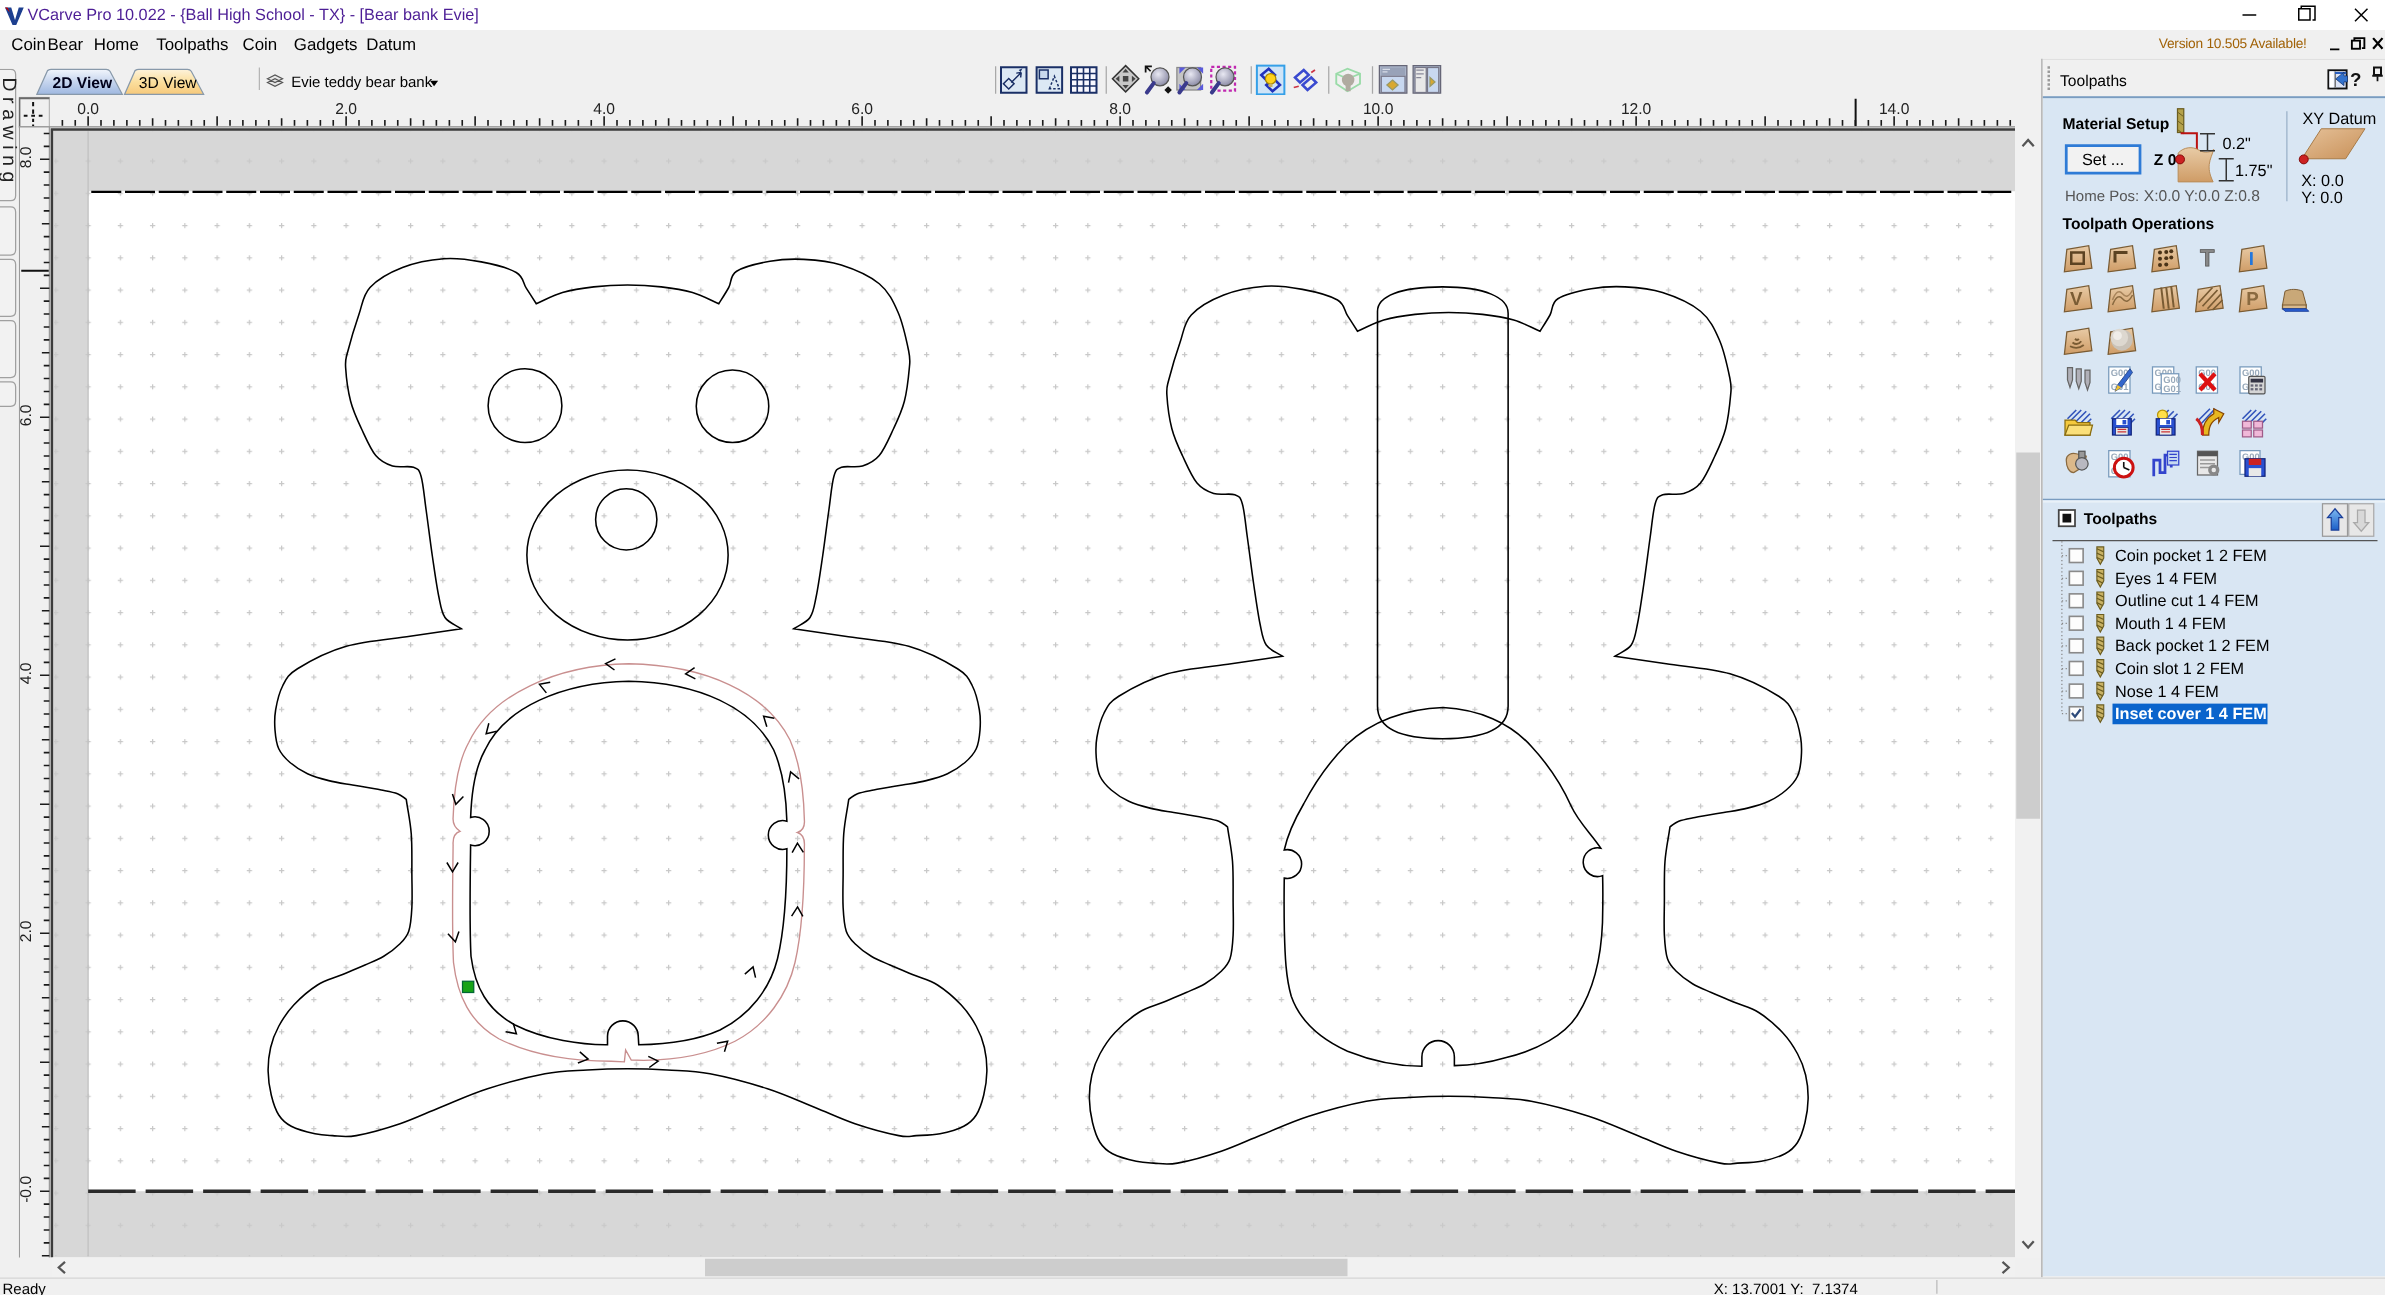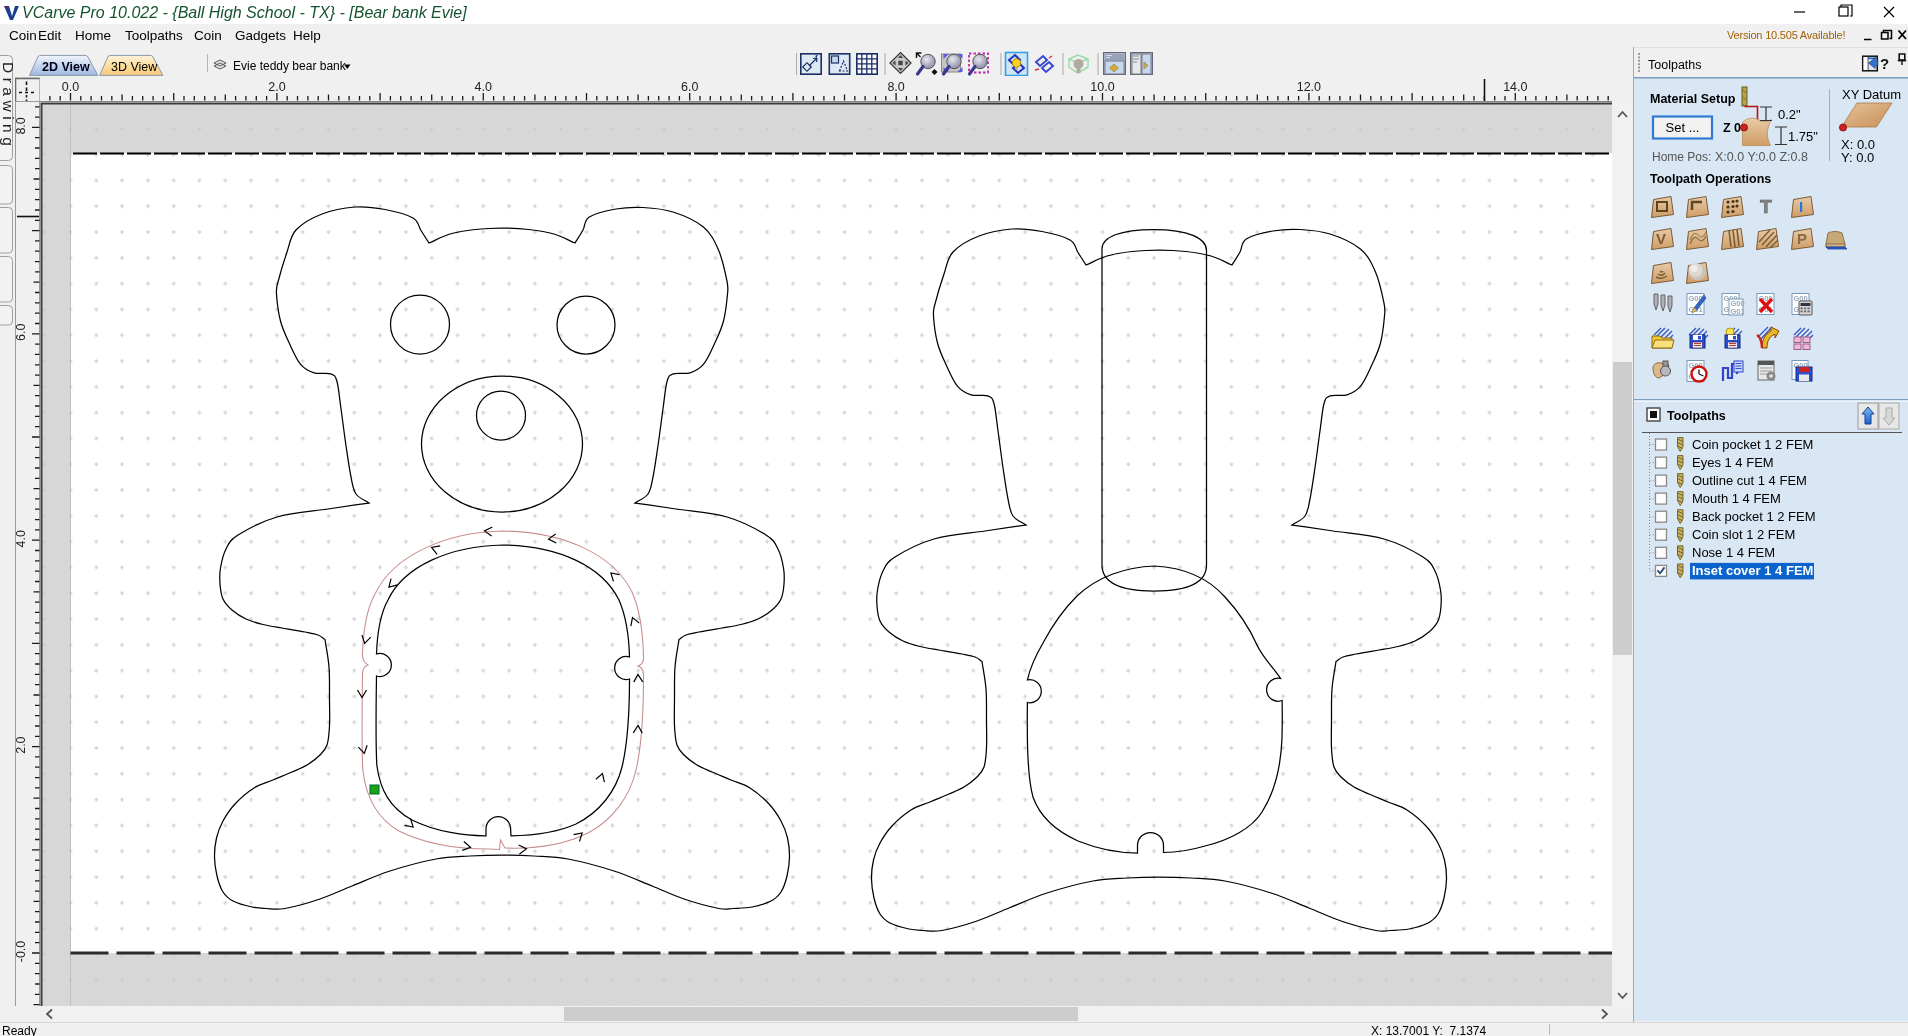--- a/index.html
+++ b/index.html
@@ -1,21 +1,21 @@
 <!DOCTYPE html>
 <html><head>
 <meta charset="utf-8">
 <style>
   html,body{margin:0;padding:0;}
   body{width:1908px;height:1036px;position:relative;overflow:hidden;
        font-family:"Liberation Sans", sans-serif;background:#f0f0f0;}
   svg text{font-family:"Liberation Sans", sans-serif;}
   .abs{position:absolute;}
   #titlebar{left:0;top:0;width:1908px;height:24px;background:#ffffff;}
-  #titletext{left:22px;top:4px;font-size:16px;color:#14532d;font-style:italic;}
+  #titletext{left:22px;top:4px;font-size:13px;color:#4c1d95;}
   #menubar{left:0;top:24px;width:1908px;height:23px;background:#f0f0f0;}
   .mitem{position:absolute;top:28px;font-size:13.5px;color:#000;}
   #version{position:absolute;top:29px;left:1727px;font-size:11px;letter-spacing:-0.2px;color:#a16207;}
   #tabrow{left:0;top:47px;width:1908px;height:31px;background:#f0f0f0;}
   #statusbar{left:0;top:1022px;width:1908px;height:14px;background:#f0f0f0;
              border-top:1px solid #d5d5d5;font-size:12px;color:#000;}
   #vscroll{left:1612px;top:104px;width:21px;height:902px;background:#f1f1f1;}
   #vthumb{left:1613px;top:362px;width:19px;height:293px;background:#cdcdcd;}
   #hscroll{left:42px;top:1006px;width:1570px;height:16px;background:#f1f1f1;}
   #hthumb{left:564px;top:1007px;width:514px;height:14px;background:#cdcdcd;}
@@ -32,26 +32,26 @@
 <svg class="abs" style="left:1780px;top:0px" width="128" height="24" viewBox="0 0 128 24">
   <g stroke="#000" stroke-width="1.2" fill="none">
     <path d="M14,12 h11"></path>
     <rect x="59" y="7" width="9" height="9"></rect>
     <path d="M61,7 v-2 h11 v11 h-2"></path>
     <path d="M104,7 l10,10 M114,7 l-10,10"></path>
   </g>
 </svg>
 <div id="menubar" class="abs"></div>
 <span class="mitem" style="left:9px">Coin</span>
-<span class="mitem" style="left:38px">Edit</span>
+<span class="mitem" style="left:38px">Bear</span>
 <span class="mitem" style="left:75px">Home</span>
 <span class="mitem" style="left:125px">Toolpaths</span>
 <span class="mitem" style="left:194px">Coin</span>
 <span class="mitem" style="left:235px">Gadgets</span>
-<span class="mitem" style="left:293px">Help</span>
+<span class="mitem" style="left:293px">Datum</span>
 <div id="version">Version 10.505 Available!</div>
 
 <svg class="abs" style="left:1860px;top:26px" width="48" height="18" viewBox="0 0 48 18">
   <g stroke="#000" stroke-width="1.5" fill="none">
     <path d="M4,13.5 h7.5"></path>
     <rect x="21.5" y="6.5" width="6.5" height="6.5"></rect>
     <path d="M23.5,6.5 v-2 h8 v8 h-2"></path>
     <path d="M38.5,4.5 l7.5,8.5 M46,4.5 l-7.5,8.5" stroke-width="1.8"></path>
   </g>
 </svg>

